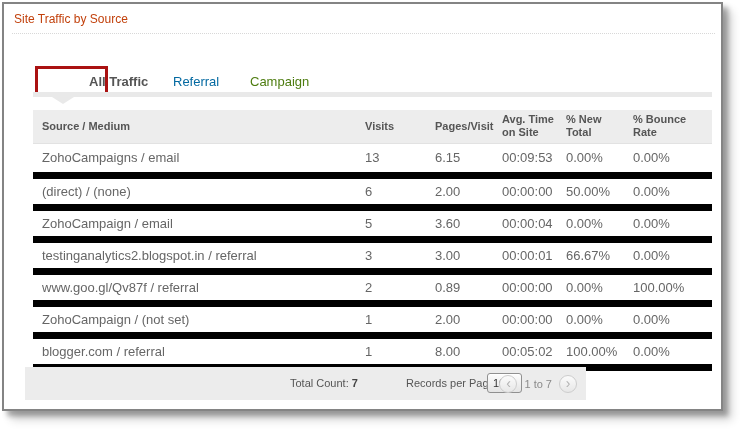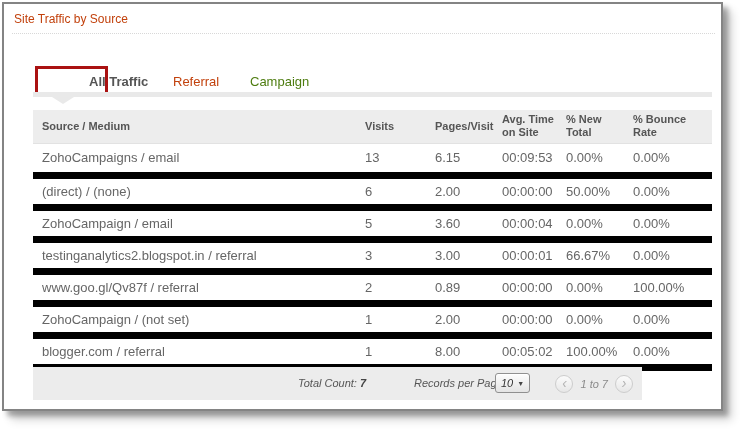--- a/index.html
+++ b/index.html
@@ -13,21 +13,21 @@
     box-shadow: 5px 5px 5px rgba(0,0,0,0.30), 9px 9px 9px rgba(0,0,0,0.16);
   }
   .page-title {
     position:absolute; left:10px; top:7px; font-size:12px; color:#c2410c; line-height:16px;
   }
   .title-divider {
     position:absolute; left:8px; right:6px; top:29px; border-top:1px dotted #d8d8d8; height:0;
   }
   .tab { position:absolute; top:69px; font-size:13px; line-height:18px; cursor:pointer; white-space:nowrap;margin-left:45px; }
   .tab-all      { left:40px;  font-weight:bold; color:#555; }
-  .tab-referral { left:124px; color:#c2410c; }
+  .tab-referral { left:124px; color:#0369a1; }
   .tab-campaign { left:201px; color:#4d7c0f; }
   .annotation-box {
     position:absolute; left:31px; top:62px; width:67px; height:24px;
     border:3px solid #aa1212; background:transparent; pointer-events:none;
   }
   .tab-underline { position:absolute; left:29px; top:88px; width:679px; height:5px; background:#e9e9e9; }
   .tab-notch {
     position:absolute; left:48px; top:93px; width:0; height:0;
     border-left:11px solid transparent; border-right:11px solid transparent; border-top:7px solid #e9e9e9;
   }
@@ -37,22 +37,22 @@
     background:#ededed; text-align:left; font-size:11px; font-weight:bold; color:#555;
     height:33px; box-sizing:border-box; padding:0 2px 0 9px; vertical-align:middle;
     border-bottom:1px solid #e2e2e2; line-height:13px;
   }
   td {
     height:32px; box-sizing:border-box; font-size:13px; color:#666;
     padding:0 2px 0 9px; border-bottom:7px solid #000000; vertical-align:middle;
     overflow:hidden; white-space:nowrap;
   }
   .table-footer {
-    position:absolute; left:29px; top:363px; width:609px; height:33px;
-    background:#ececec; font-size:11px; color:#555;font-style:italic;
+    position:absolute; left:21px; top:363px; width:561px; height:33px;
+    background:#ececec; font-size:11px; color:#555;
   }
   .total-count { position:absolute; left:265px; top:0; line-height:33px; }
   .total-count .val { font-weight:bold; color:#444; margin-left:3px; }
   .rpp-label { position:absolute; left:381px; top:0; line-height:33px; }
   .rpp-select {
     position:absolute; left:462px; top:6px; height:20px; box-sizing:border-box;
     border:1px solid #909090; border-radius:3px;
     background:linear-gradient(#fdfdfd,#e4e4e4);
     padding:0 5px; display:flex; align-items:center; gap:4px;
     font-size:11px; color:#333; cursor:pointer; box-shadow:inset 0 1px 0 #fff;

